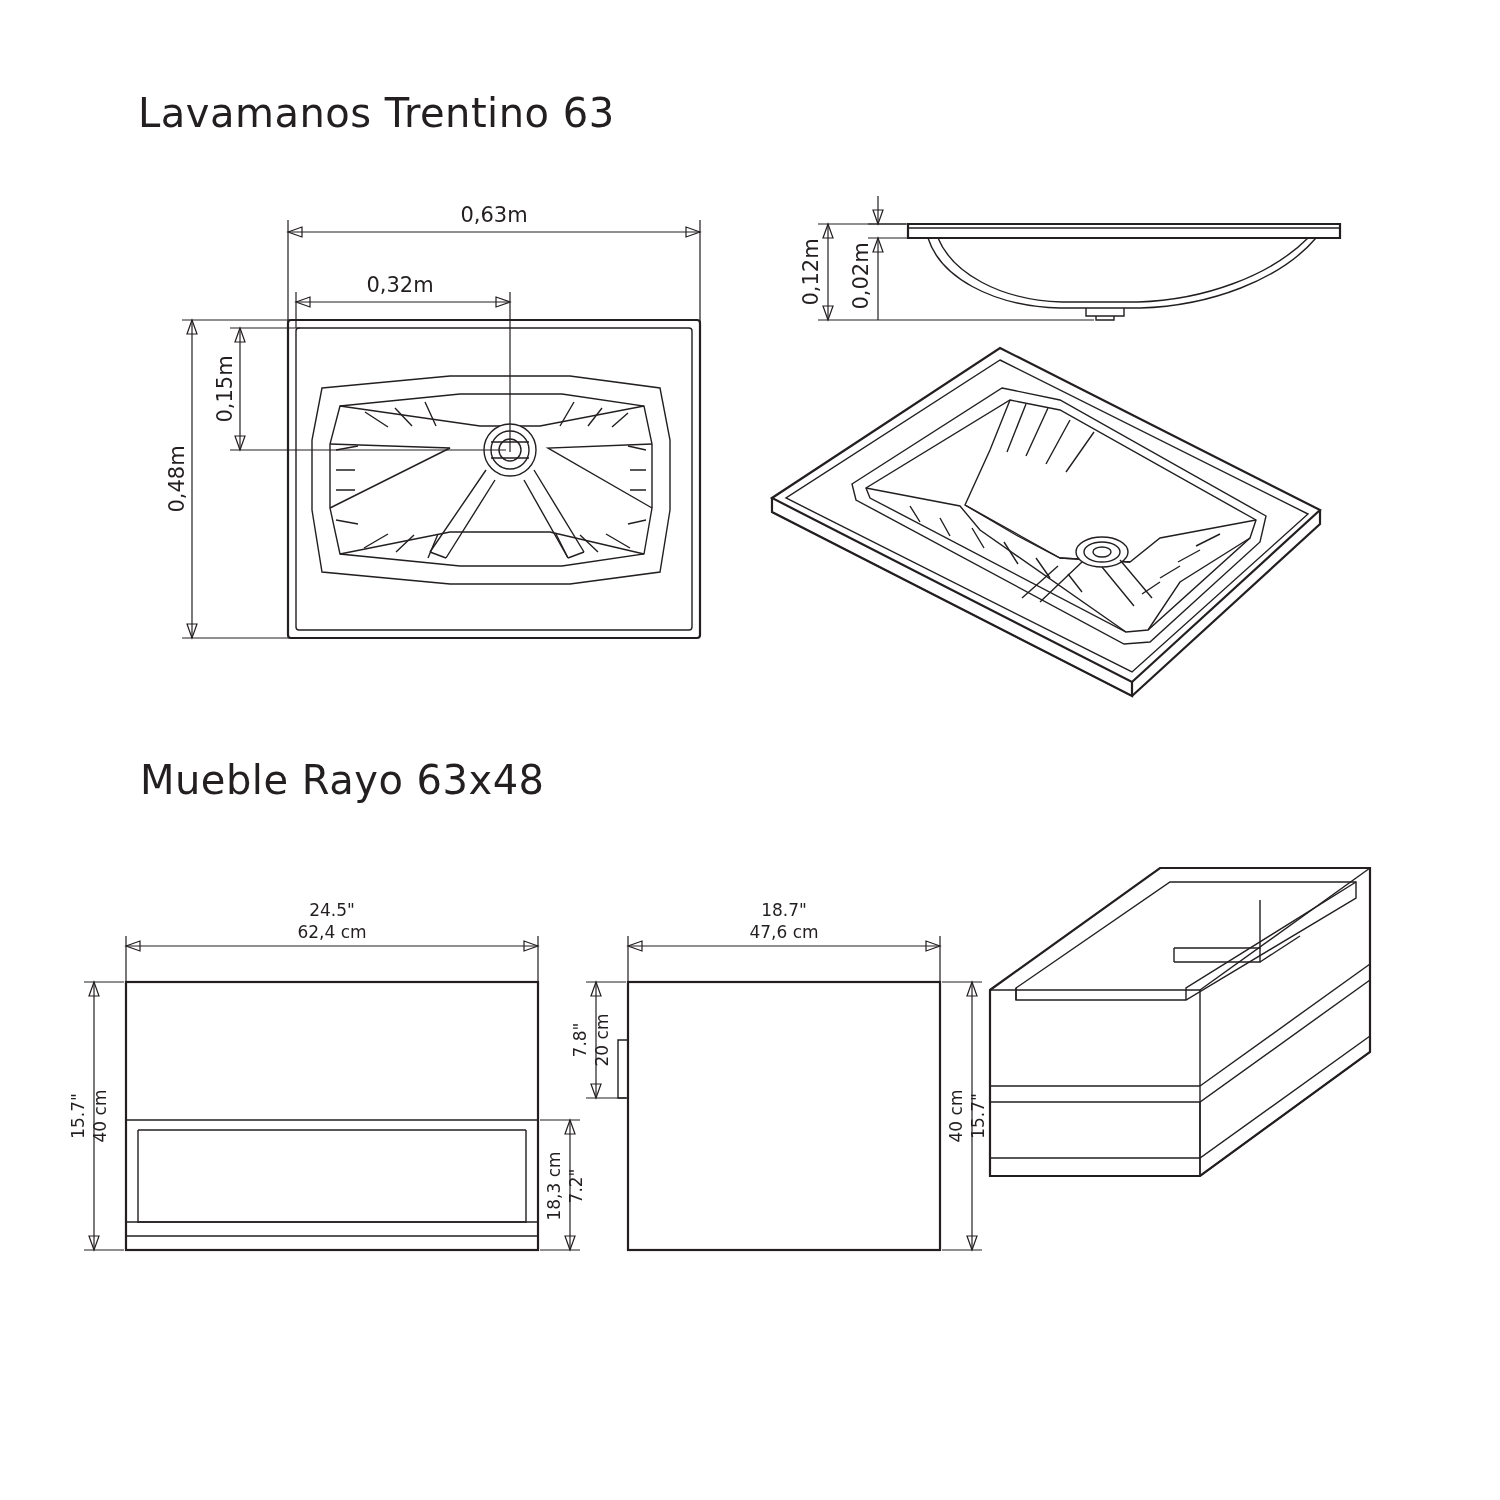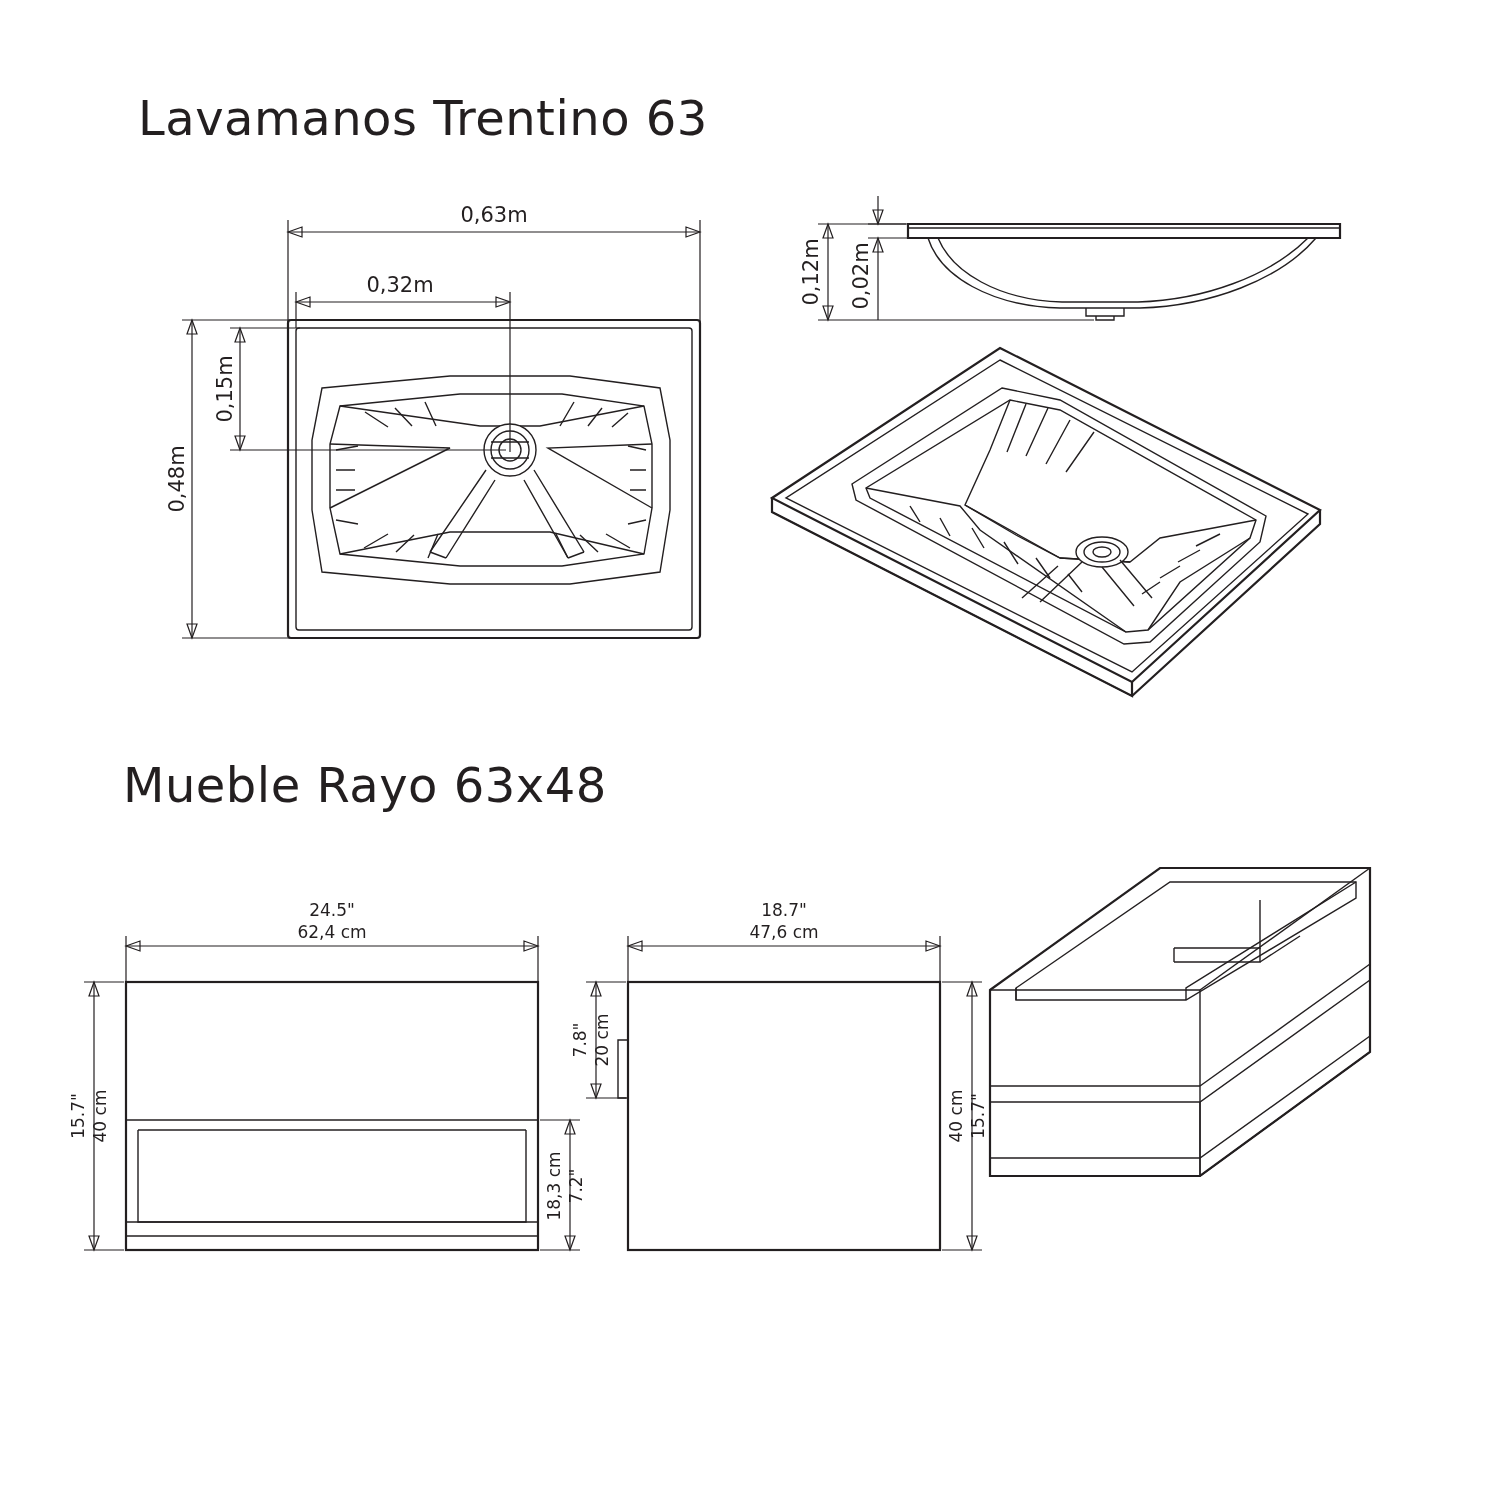--- a/index.html
+++ b/index.html
@@ -17,28 +17,28 @@
   }
   .stage {
     position: absolute;
     left: 0; top: 0;
     width: 1500px;
     height: 1500px;
   }
   .title {
     position: absolute;
     font-family: "DejaVu Sans", sans-serif;
-    font-size: 48px;
+    font-size: 40px;
     font-weight: 400;
     color: #231f20;
     letter-spacing: 0.5px;
     white-space: nowrap;
   }
   #title-sink { left: 138px; top: 90px; }
-  #title-cabinet { left: 123px; top: 757px; }
+  #title-cabinet { left: 140px; top: 757px; }
 
   svg { display: block; }
   .ln { stroke: #231f20; fill: none; }
   .thin { stroke-width: 1.4; }
   .thick { stroke-width: 2.2; }
   .dim { stroke: #231f20; stroke-width: 1.2; fill: none; }
   .dimtxt {
     font-family: "DejaVu Sans", sans-serif;
     font-size: 21px;
     fill: #231f20;

